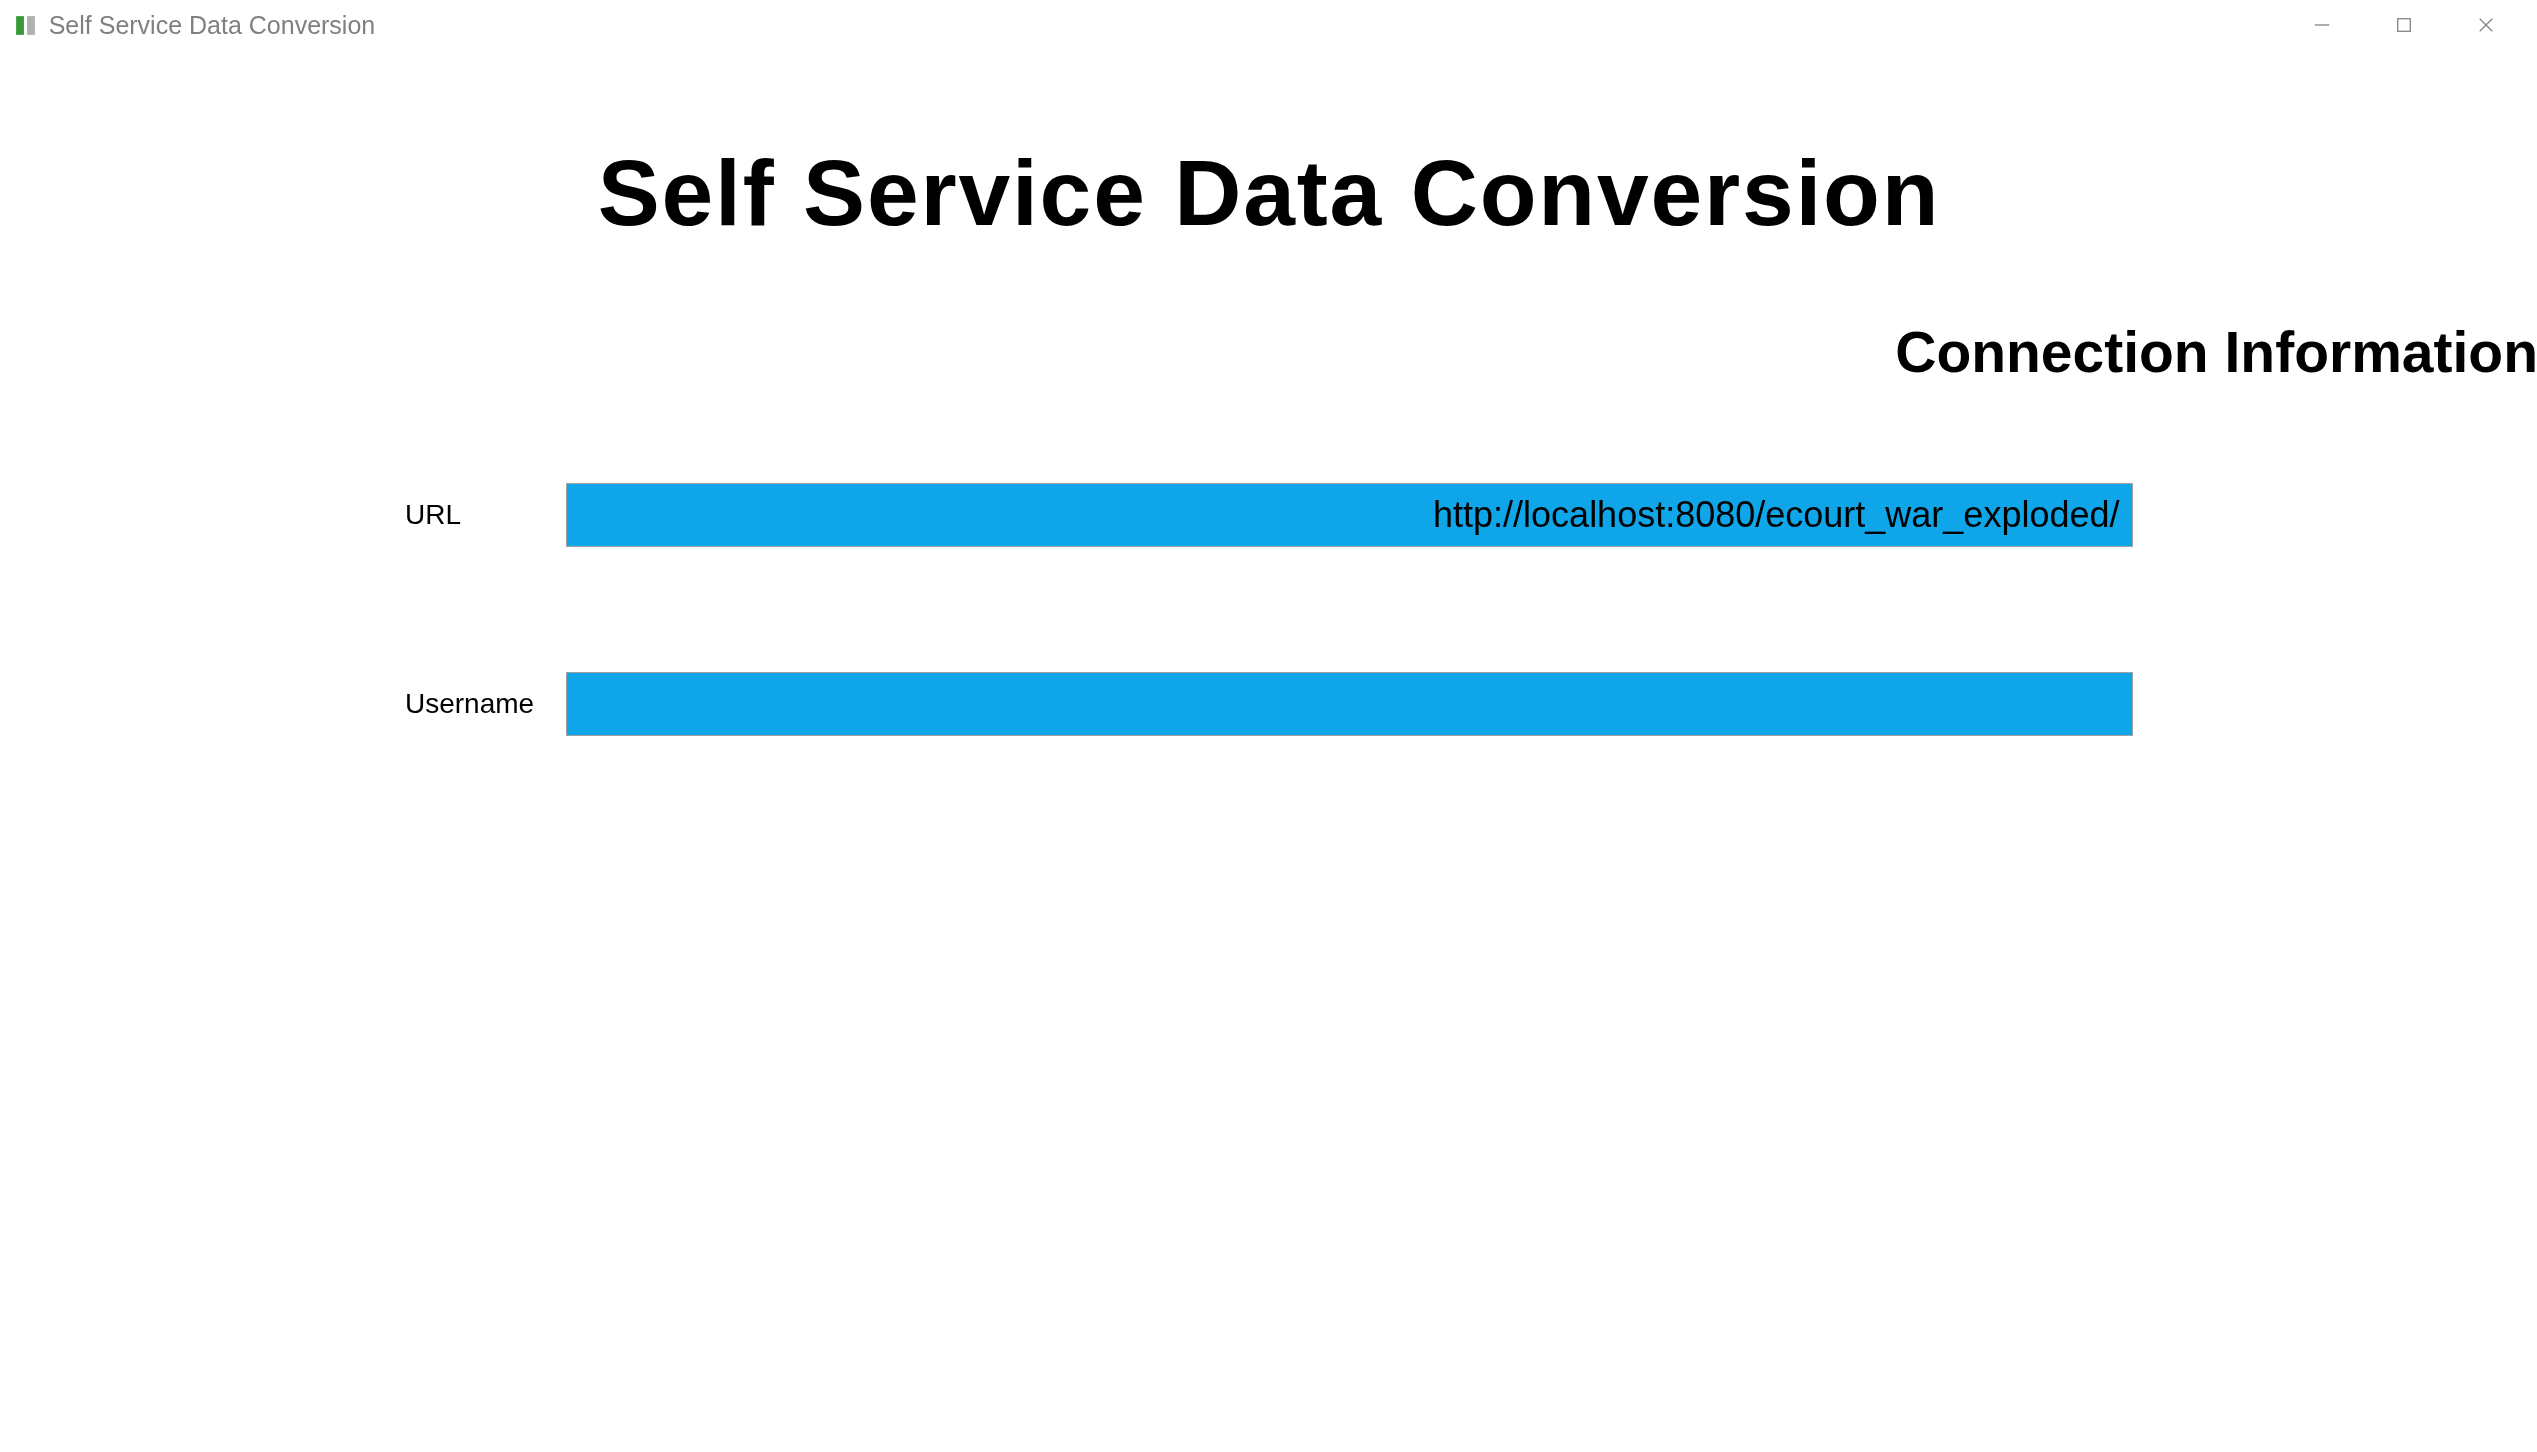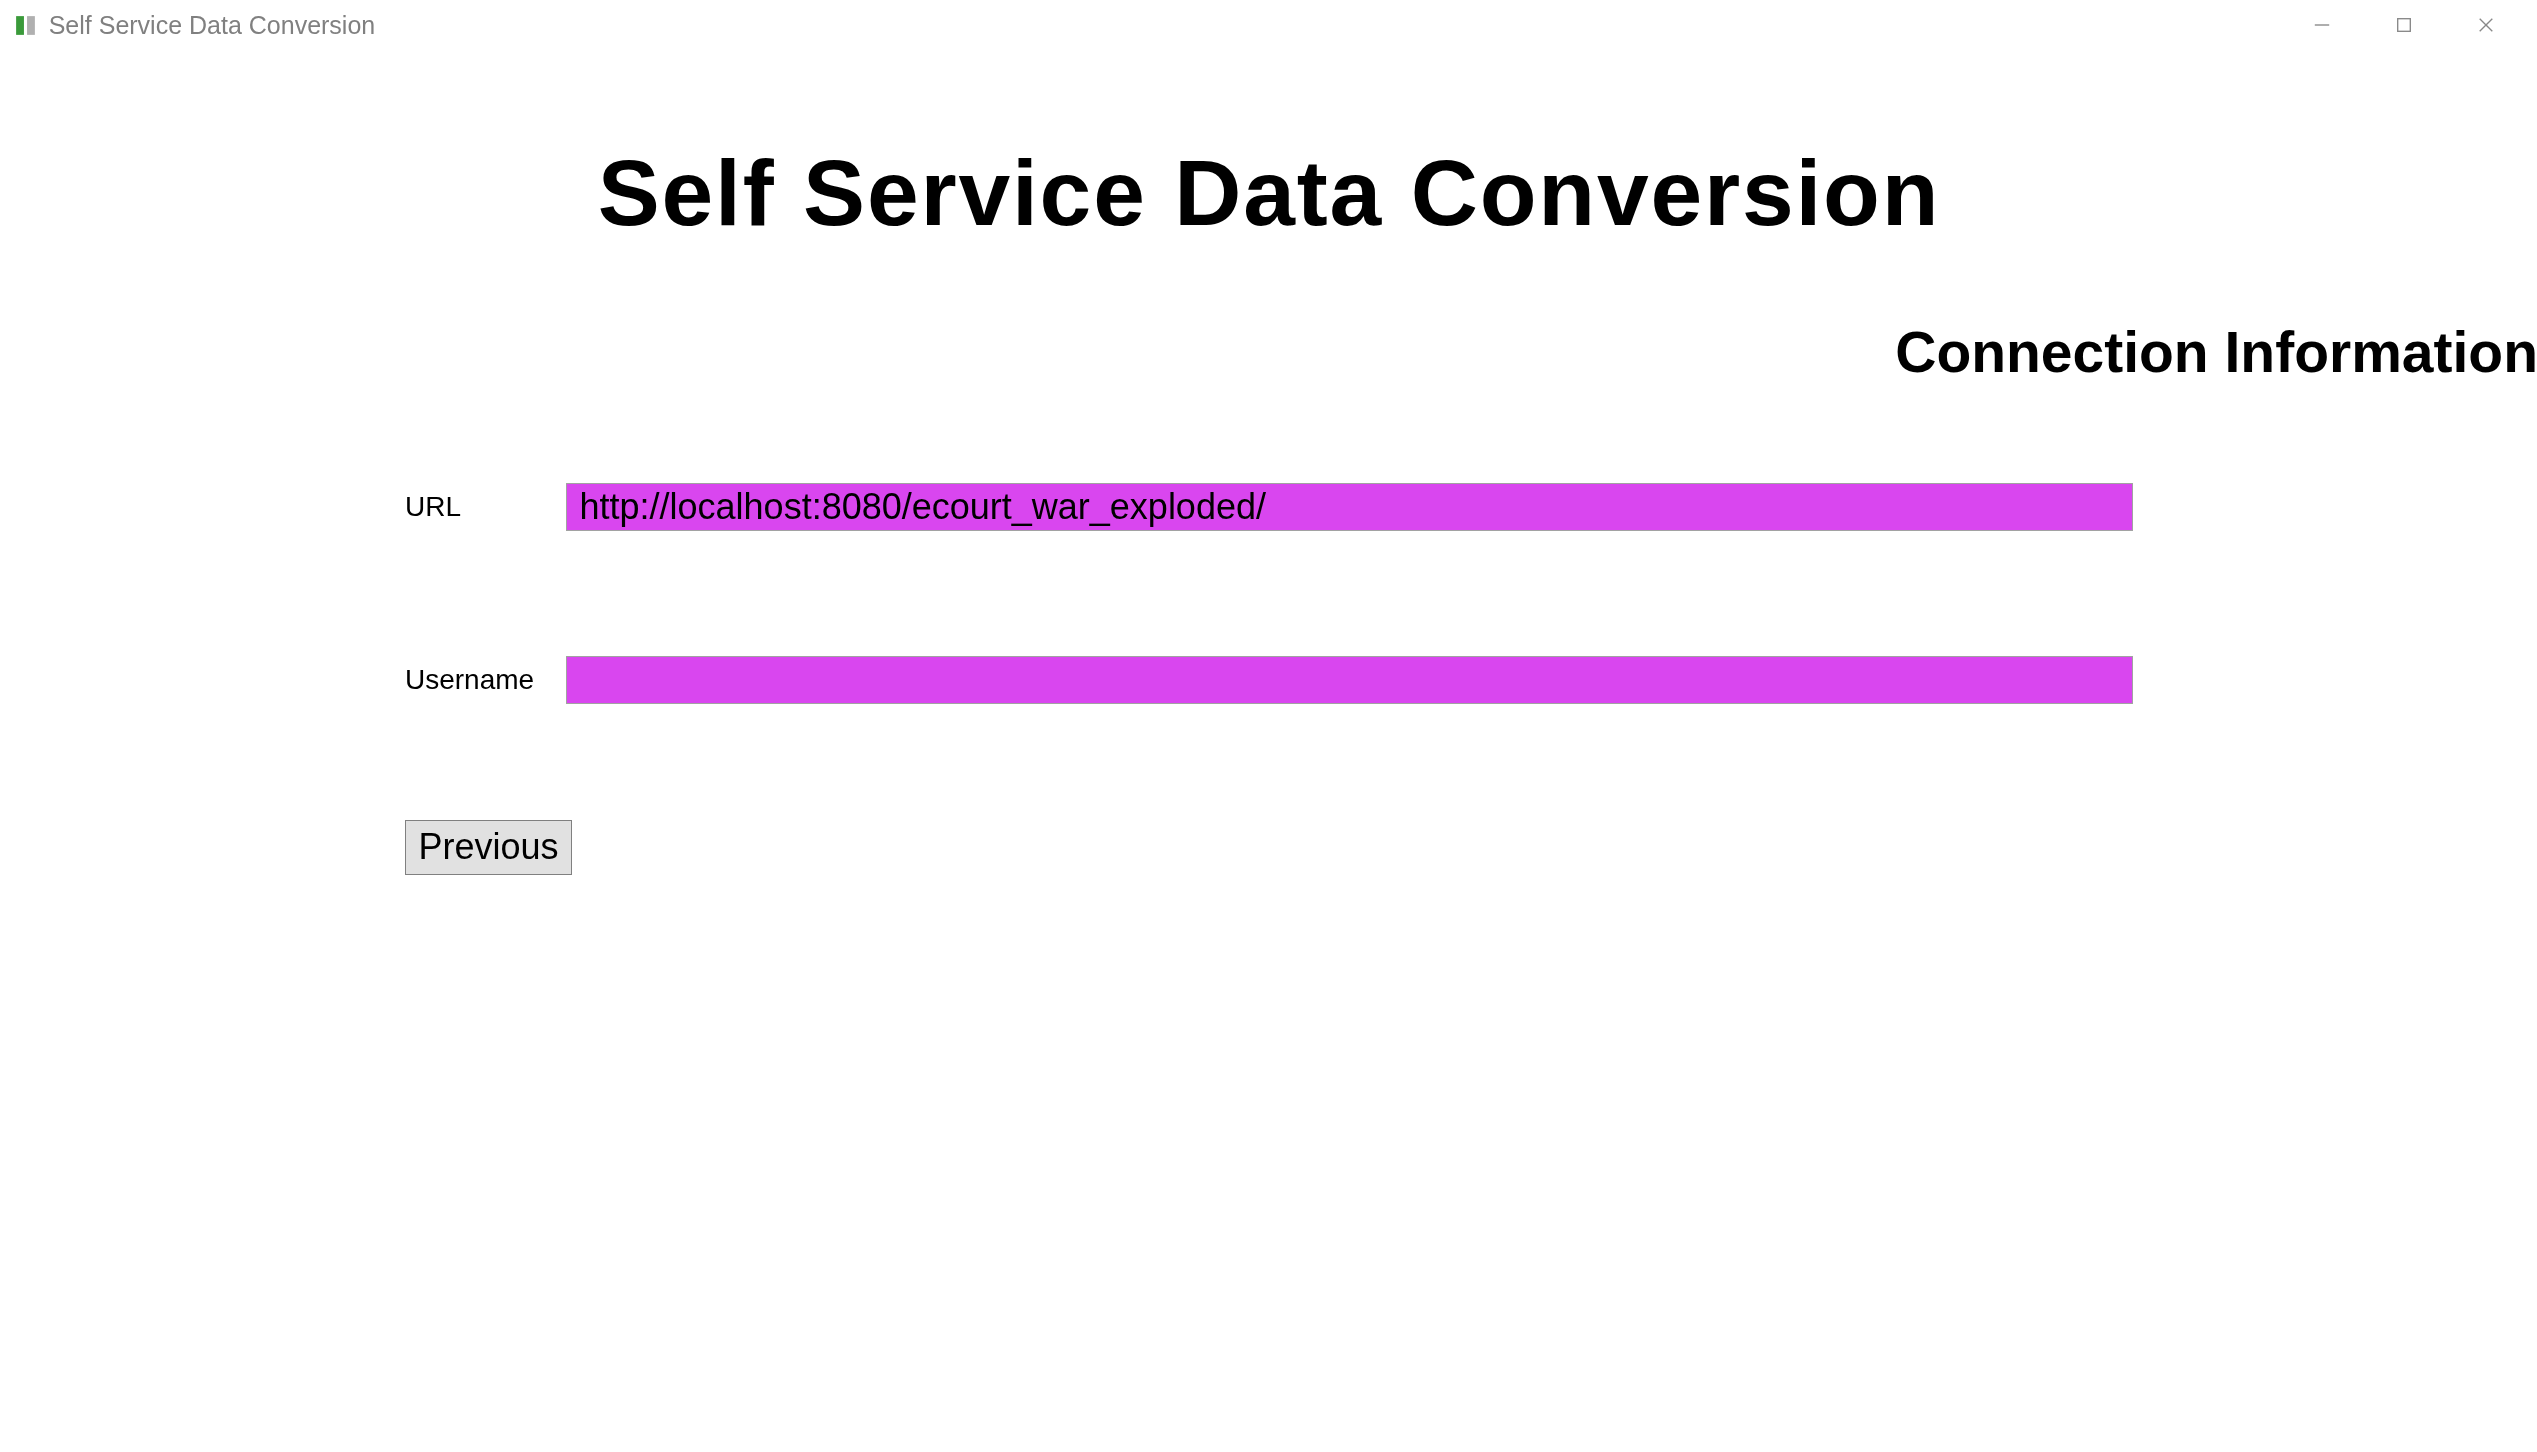--- a/index.html
+++ b/index.html
@@ -103,28 +103,29 @@
 
     .form-label {
       width: 161px;
       font-size: 28px;
       color: #000000;
       font-weight: 400;
     }
 
     .form-input {
       flex: 1;
-      height: 48px;
+      height: 64px;
       padding: 0 12.5px;
       font-size: 36px;
       font-family: inherit;
       border: 1.8px solid #a2a2a2;
       outline: none;
-      background: #d946ef;
+      background: #0ea5e9;
       color: #000000;
+      text-align: right;
     }
 
     .button-row {
       margin-top: -9px;
     }
 
     .prev-button {
       padding: 5.4px 12.5px;
       font-size: 36px;
       font-family: inherit;
@@ -175,19 +176,16 @@
       <label class="form-label">URL</label>
       <input type="text" class="form-input" value="http://localhost:8080/ecourt_war_exploded/" style="">
     </div>
 
     <div class="form-row">
       <label class="form-label">Username</label>
       <input type="text" class="form-input" value="" style="">
     </div>
 
 
-    <div class="button-row">
-      <button class="prev-button">Previous</button>
-    </div>
 
   </div>
 </div>
 
 
 </body></html>

